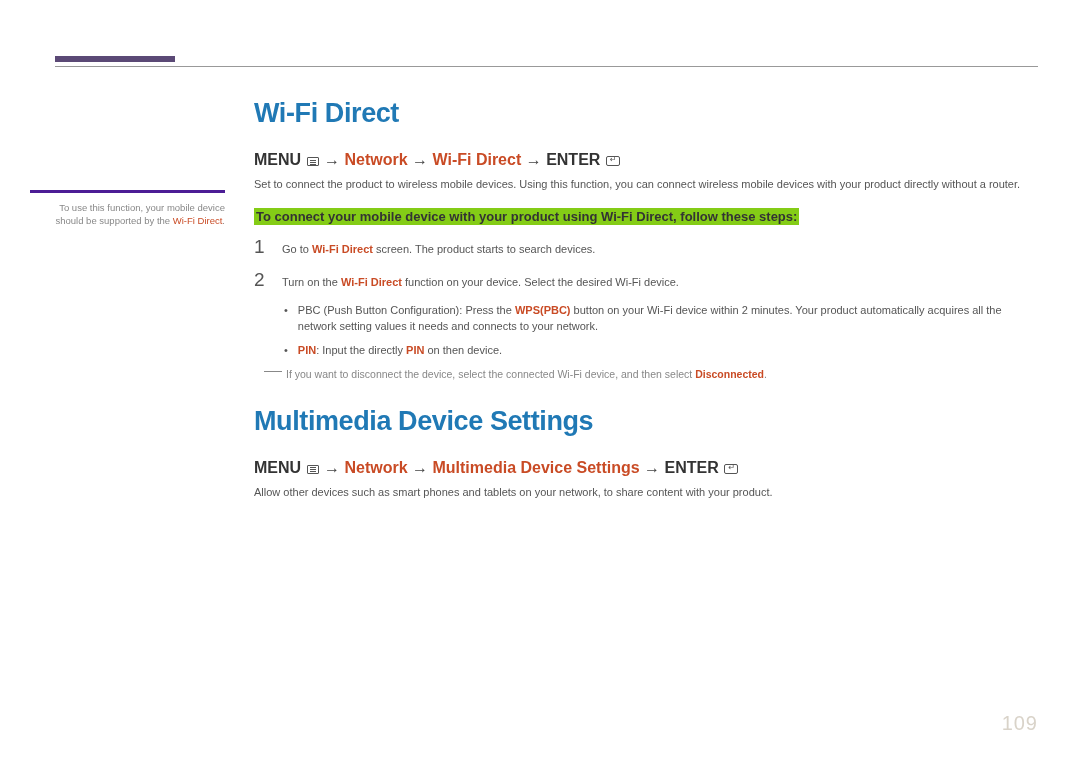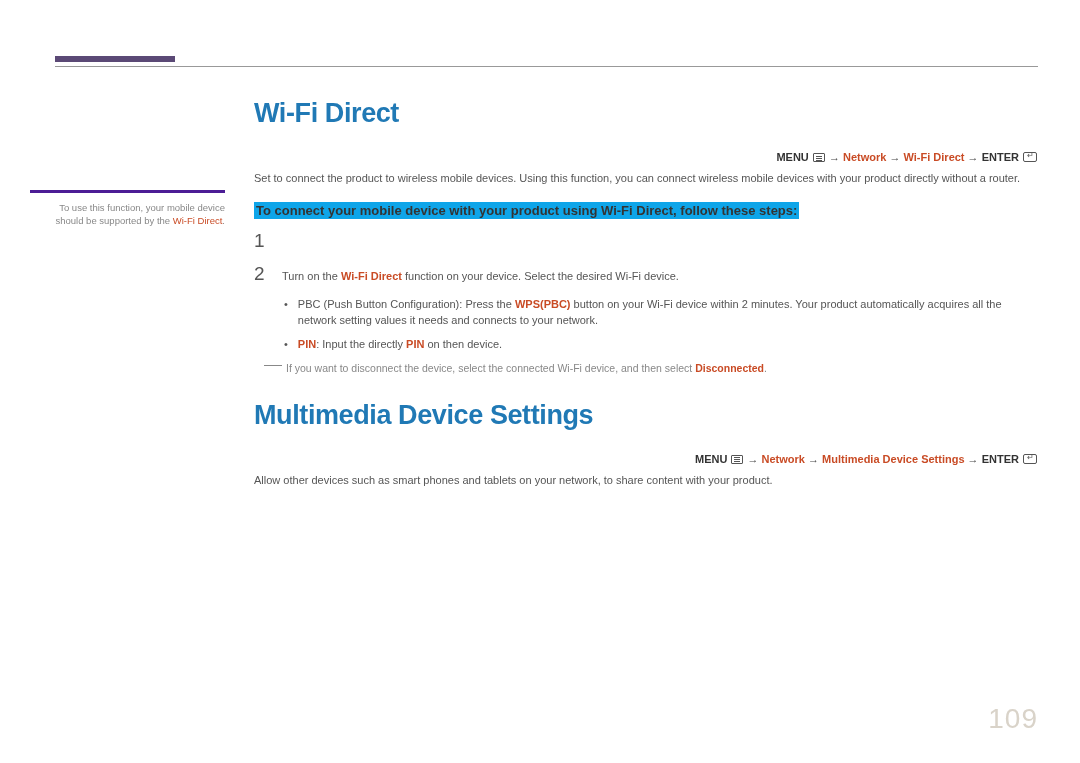--- a/index.html
+++ b/index.html
@@ -47,24 +47,23 @@
       right: 42px;
     }
     h2.section {
       color: #2079b5;
       font-size: 27px;
       font-weight: 600;
       margin-bottom: 22px;
       letter-spacing: -0.4px;
     }
     .menu-path {
-      font-size: 11px;
+      font-size: 16px;
       color: #444;
       margin-bottom: 8px;
-      text-align: right;
     }
     .menu-path .bold { font-weight: 700; color: #333;}
     .menu-path .hl { font-weight: 700; color: #c94b25; }
     .menu-icon {
       display: inline-block;
       width: 12px;
       height: 9px;
       border: 1px solid #555;
       border-radius: 1px;
       position: relative;
@@ -96,21 +95,21 @@
       color:#555;
     }
     .desc {
       font-size: 11px;
       color: #555;
       line-height: 1.45;
       margin-bottom: 14px;
     }
     .highlight-title {
       display: inline-block;
-      background: #0ea5e9;
+      background: #84cc16;
       font-weight: 700;
       color: #333;
       font-size: 13px;
       padding: 1px 2px;
       margin-bottom: 12px;
     }
     .step {
       display: flex;
       align-items: baseline;
       gap: 14px;
@@ -155,21 +154,21 @@
       margin-right: 4px;
       position: relative;
       top: -3px;
     }
     .note .hl { color: #c94b25; font-weight: 700; }
     .section2 { margin-top: 18px; }
     .page-num {
       position: absolute;
       bottom: 28px;
       right: 42px;
-      font-size: 28px;
+      font-size: 20px;
       color: #d9d3c9;
       font-weight: 400;
       letter-spacing: 1px;
     }
   </style>
 </head>
 <body>
 
 <div class="header-bar"></div>
 <div class="header-rule"></div>
@@ -188,20 +187,23 @@
     <span> → </span><span class="hl">Network</span><span> → </span><span class="hl">Wi-Fi Direct</span><span> → </span><span class="bold">ENTER</span>
     <span class="enter-icon"></span>
   </div>
 
   <div class="desc">Set to connect the product to wireless mobile devices. Using this function, you can connect wireless mobile devices with your product directly without a router.</div>
 
   <div class="highlight-title">To connect your mobile device with your product using Wi-Fi Direct, follow these steps:</div>
 
   <div class="step">
     <div class="step-num">1</div>
+    <div>
+      <span>Go to </span><span class="hl">Wi-Fi Direct</span><span> screen. The product starts to search devices.</span>
+    </div>
   </div>
 
   <div class="step">
     <div class="step-num">2</div>
     <div>
       <span>Turn on the </span><span class="hl">Wi-Fi Direct</span><span> function on your device. Select the desired Wi-Fi device.</span>
     </div>
   </div>
 
   <div class="bullets">

